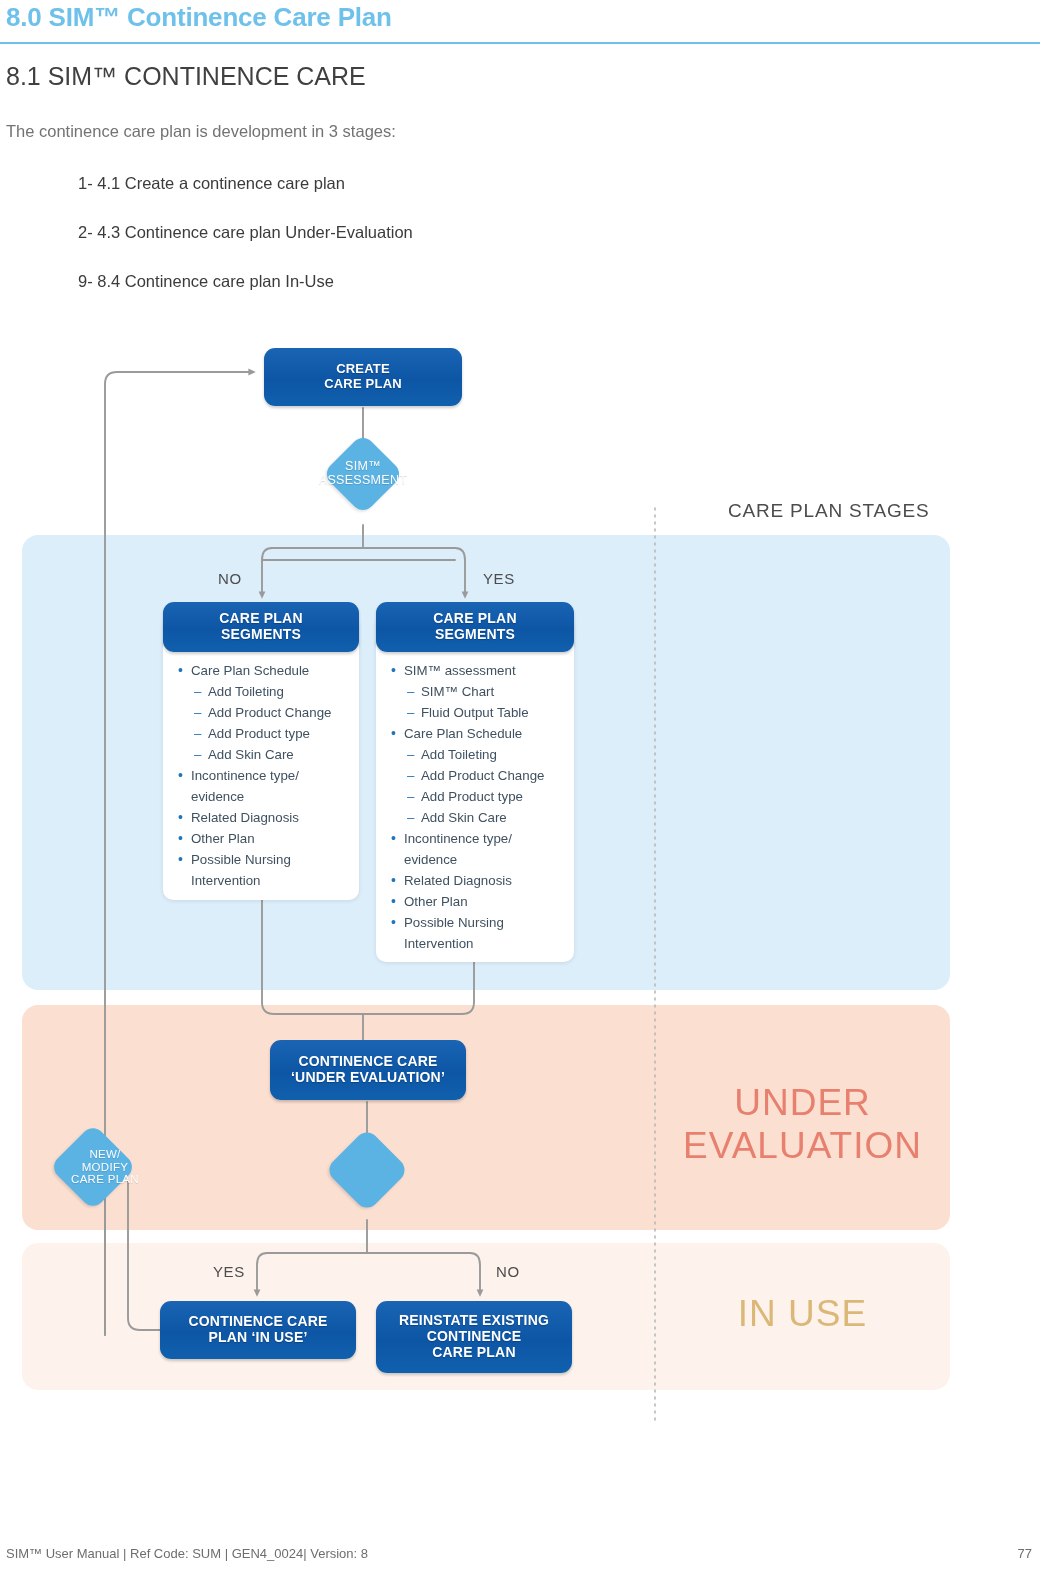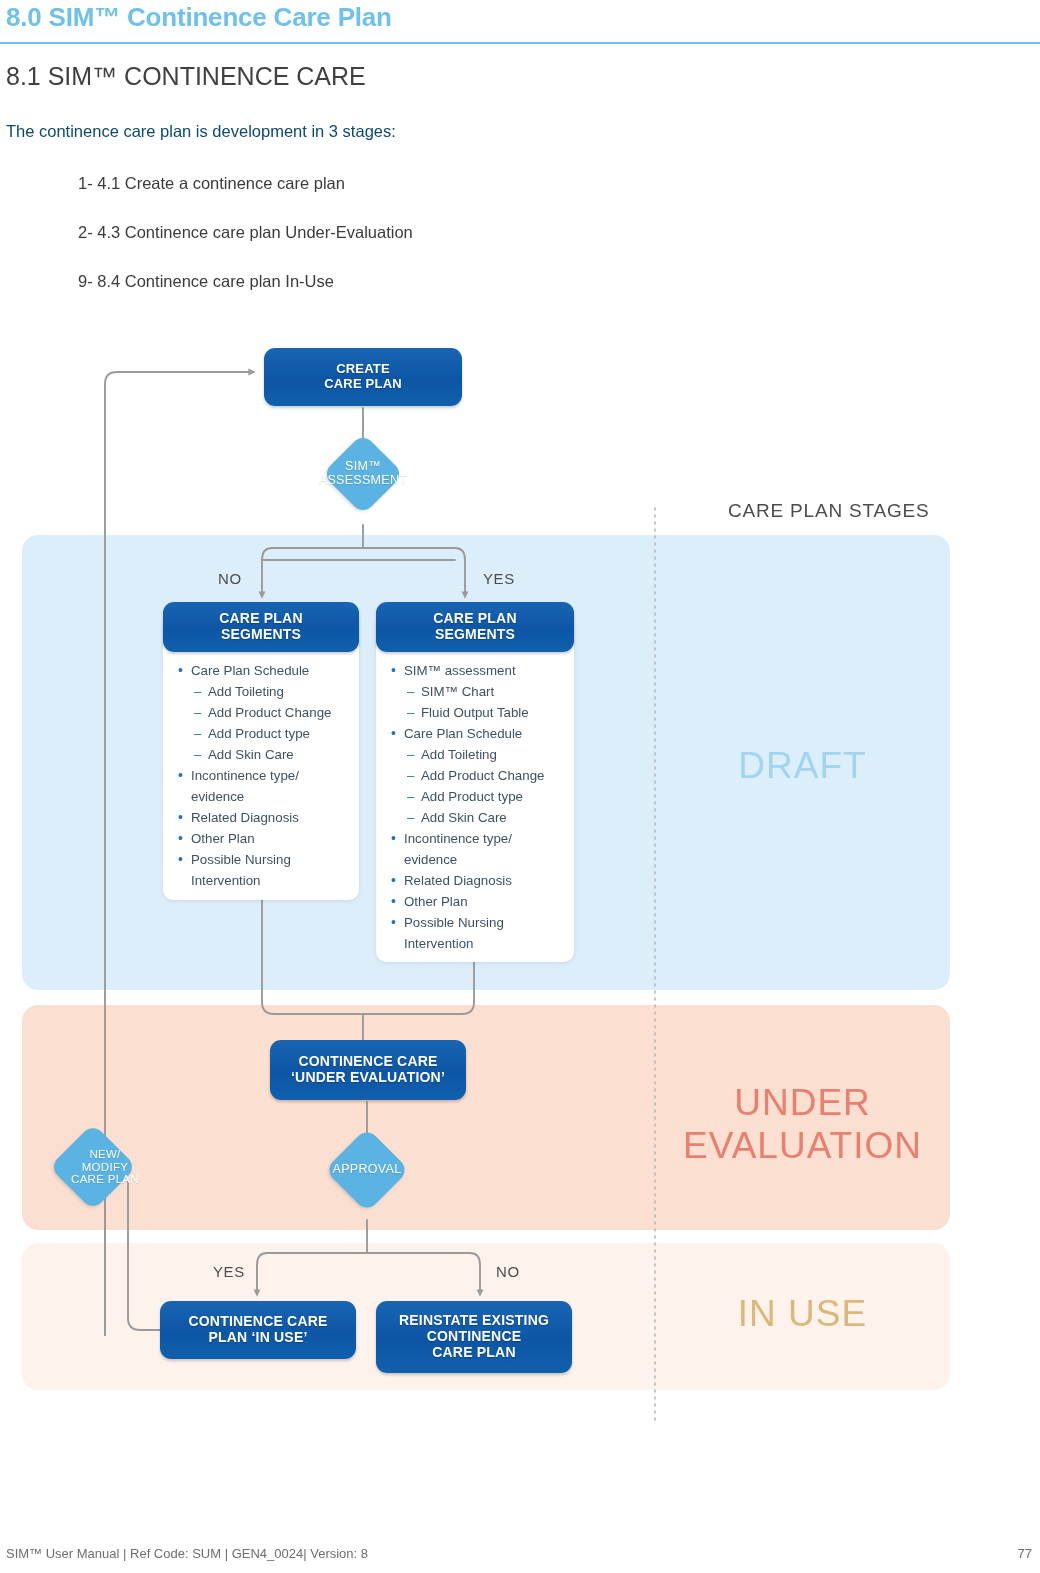--- a/index.html
+++ b/index.html
@@ -42,21 +42,21 @@
     font-size: 25px;
     font-weight: normal;
     color: #404040;
     white-space: nowrap;
   }
   .intro-text {
     position: absolute;
     left: 6px;
     top: 122px;
     font-size: 16.5px;
-    color: #0c4a6e;
+    color: #737373;
     white-space: nowrap;
   }
   .stage-line {
     position: absolute;
     left: 78px;
     font-size: 16.5px;
     color: #3b3b3b;
     white-space: nowrap;
   }
   .stage-line.s1 { top: 174px; }
@@ -264,21 +264,20 @@
       <path d="M128,905 L128,850"></path>
     </g>
   </svg>
 
   <svg width="1040" height="1110">
     <line x1="655" y1="178" x2="655" y2="1090" stroke="#b9b9b9" stroke-width="1.6" stroke-dasharray="2 5" stroke-linecap="round"></line>
   </svg>
 
   <div class="stages-title" style="left:728px; top:170px;">CARE PLAN STAGES</div>
 
-  <div class="zone-label zl-draft" style="left:655px; top:415px; width:295px;">DRAFT</div>
   <div class="zone-label zl-eval" style="left:655px; top:752px; width:295px;">UNDER
 EVALUATION</div>
   <div class="zone-label zl-inuse" style="left:655px; top:963px; width:295px;">IN USE</div>
 
   <div class="box" style="left:264px; top:18px; width:198px; height:58px; font-size:13px; white-space:pre-line;">CREATE
 CARE PLAN</div>
 
   <div class="diamond" style="left:334px; top:115px; width:58px; height:58px;"></div>
   <div class="diamond-text" style="left:300px; top:118px; width:126px; height:52px; font-size:12.5px; white-space:pre-line;">SIM™
 ASSESSMENT</div>
@@ -325,21 +324,20 @@
 
   <div class="box" style="left:270px; top:710px; width:196px; height:60px; font-size:14px; white-space:pre-line;">CONTINENCE CARE
 ‘UNDER EVALUATION’</div>
 
   <div class="diamond" style="left:62px; top:806px; width:62px; height:62px;"></div>
   <div class="diamond-text" style="left:42px; top:808px; width:126px; height:58px; font-size:11.5px; white-space:pre-line;">NEW/
 MODIFY
 CARE PLAN</div>
 
   <div class="diamond" style="left:337px; top:810px; width:60px; height:60px;"></div>
-  <div class="diamond-text" style="left:307px; top:812px; width:120px; height:56px; font-size:12.5px;">APPROVAL</div>
 
   <div class="flow-label" style="left:213px; top:933px;">YES</div>
   <div class="flow-label" style="left:496px; top:933px;">NO</div>
 
   <div class="box" style="left:160px; top:971px; width:196px; height:58px; font-size:14px; white-space:pre-line;">CONTINENCE CARE
 PLAN ‘IN USE’</div>
 
   <div class="box" style="left:376px; top:971px; width:196px; height:72px; font-size:14px; white-space:pre-line;">REINSTATE EXISTING
 CONTINENCE
 CARE PLAN</div>

